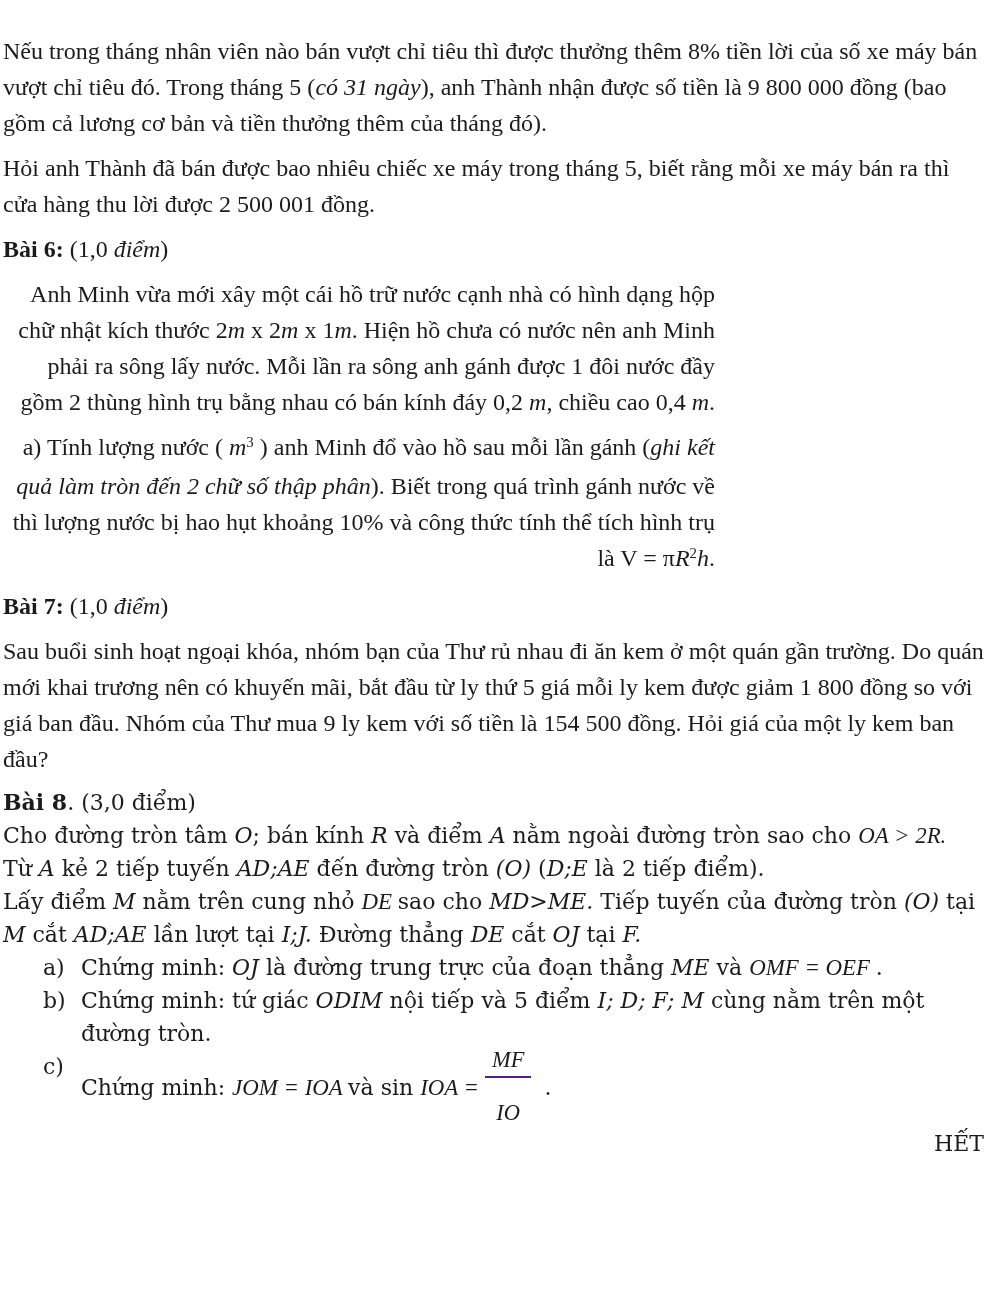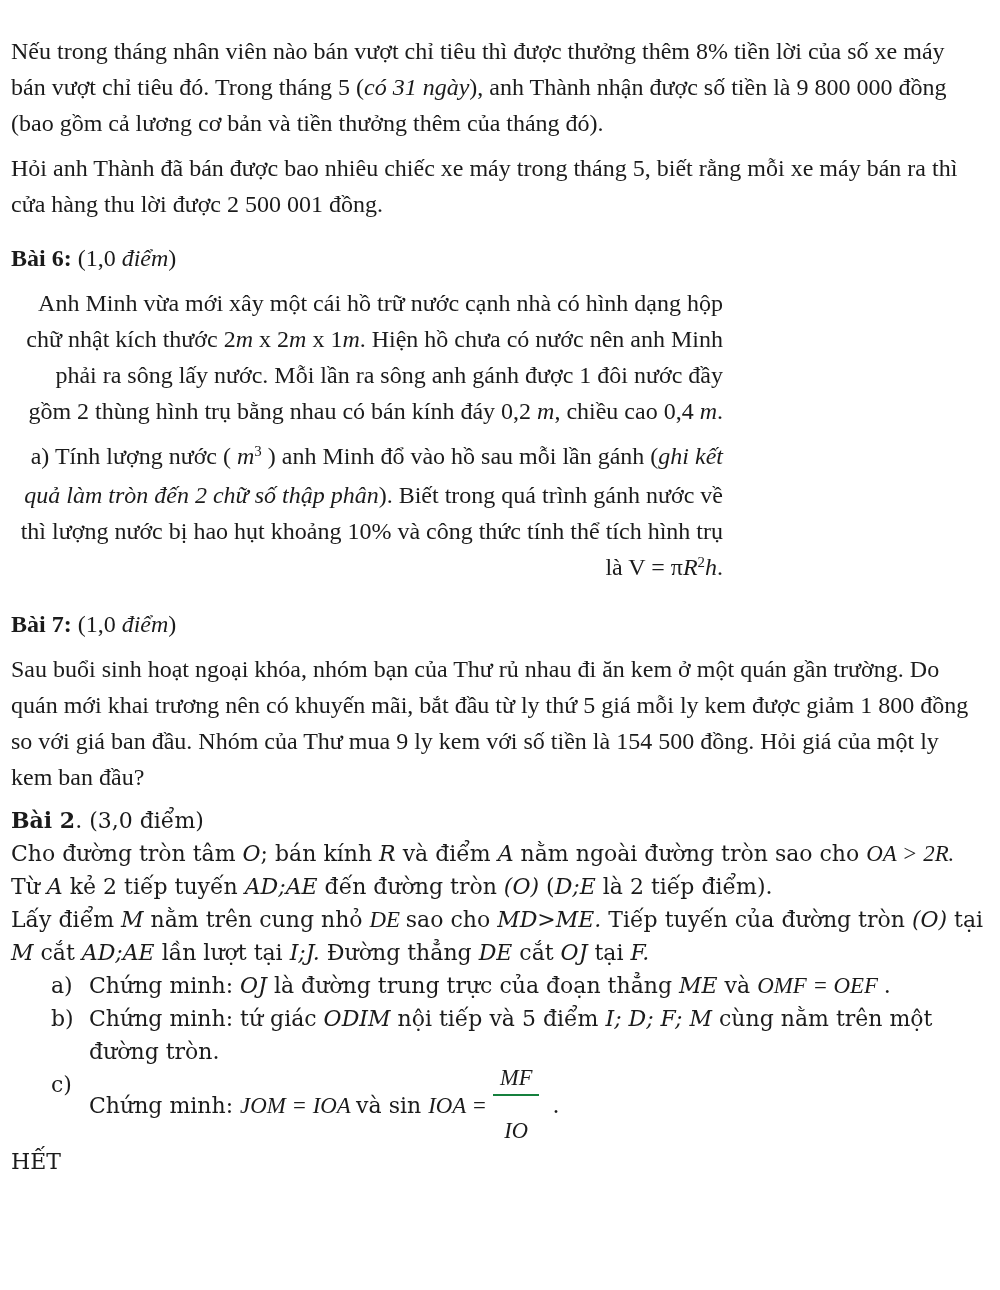--- a/index.html
+++ b/index.html
@@ -1,82 +1,82 @@
 <!DOCTYPE html>
 <html><head>
 <meta charset="utf-8">
 <style>
   html, body { margin: 0; padding: 0; background: #ffffff; }
   .page {
     position: relative;
     width: 1000px;
     height: 1290px;
     box-sizing: border-box;
-    padding: 24px 16px 0 11px;
+    padding: 24px 16px 0 3px;
     background: #ffffff;
     color: #1b1b1b;
     overflow: hidden;
   }
   .blk {
     font-family: "Liberation Serif", serif;
     font-size: 24px;
     line-height: 36px;
     margin: 9px 0;
   }
   .blk.narrow { max-width: 712px; text-align: right; }
   .blk.alt {
     font-family: "DejaVu Serif", serif;
     font-size: 22px;
     line-height: 33px;
     margin: 0;
   }
-  .blk.center { text-align: left; }
+  .blk.center { text-align: right; }
   .s-i { font-style: italic; }
   .s-b { font-weight: bold; }
   .s-sup { font-size: 0.62em; position: relative; top: -0.55em; }
   .s-m { font-family: "Liberation Serif", serif; font-style: italic; font-size: 1.04em; }
   .li { display: flex; }
   .li > .marker { flex: none; width: 38px; margin-left: 40px; }
   .li > .body { flex: 1; }
   .frac {
     display: inline-block;
     vertical-align: middle;
     text-align: center;
     font-family: "Liberation Serif", serif;
     font-style: italic;
     font-size: 1.02em;
     line-height: 1.1;
     margin: 0 6px;
     position: relative;
     top: -2px;
   }
-  .frac .num { display: block; border-bottom: 2px solid #15803d; padding: 0 7px 3px; }
+  .frac .num { display: block; border-bottom: 2px solid #4c1d95; padding: 0 7px 3px; }
   .frac .den { display: block; padding-top: 3px; margin-top: 20px; }
   
-  [data-name="bai6-heading"], [data-name="bai7-heading"] { margin-top: 18px; }
+  [data-name="bai6-heading"], [data-name="bai7-heading"] { }
   [data-name="bai8-heading"] { margin-top: 20px; margin-bottom: 0; }
   [data-name="bai8-intro-line3"] { margin-top: 7px; }
   [data-name="bai8-item-a"] { margin-top: 9px; }
   [data-name="bai8-item-b"] { margin-top: 7px; }
   [data-name="bai8-item-c"] { margin-top: 7px; }
   [data-name="het-footer"] { margin-top: 14px; }
 </style>
 </head>
 <body>
 
 <div class="page" data-name="exam-page" style="background: rgb(255, 255, 255); color: rgb(27, 27, 27);">
   <div data-name="document-body" id="document-body">
       <div data-name="bai5-paragraph-continuation" class="blk">Nếu trong tháng nhân viên nào bán vượt chỉ tiêu thì được thưởng thêm 8% tiền lời của số xe máy bán vượt chỉ tiêu đó. Trong tháng 5 (<span class="s-i" data-name="italic-run">có 31 ngày</span>), anh Thành nhận được số tiền là 9 800 000 đồng (bao gồm cả lương cơ bản và tiền thưởng thêm của tháng đó).</div>
       <div data-name="bai5-question" class="blk">Hỏi anh Thành đã bán được bao nhiêu chiếc xe máy trong tháng 5, biết rằng mỗi xe máy bán ra thì cửa hàng thu lời được 2 500 001 đồng.</div>
       <div data-name="bai6-heading" class="blk"><span class="s-b" data-name="bold-run">Bài 6:</span> (1,0 <span class="s-i" data-name="italic-run">điểm</span>)</div>
       <div data-name="bai6-body" class="blk narrow">Anh Minh vừa mới xây một cái hồ trữ nước cạnh nhà có hình dạng hộp chữ nhật kích thước 2<span class="s-i" data-name="italic-run">m</span> x 2<span class="s-i" data-name="italic-run">m</span> x 1<span class="s-i" data-name="italic-run">m</span>. Hiện hồ chưa có nước nên anh Minh phải ra sông lấy nước. Mỗi lần ra sông anh gánh được 1 đôi nước đầy gồm 2 thùng hình trụ bằng nhau có bán kính đáy 0,2 <span class="s-i" data-name="italic-run">m</span>, chiều cao 0,4 <span class="s-i" data-name="italic-run">m</span>.</div>
       <div data-name="bai6-part-a" class="blk narrow">a) Tính lượng nước ( <span class="s-i" data-name="italic-run">m</span><span class="s-sup" data-name="superscript-run">3</span> ) anh Minh đổ vào hồ sau mỗi lần gánh (<span class="s-i" data-name="italic-run">ghi kết quả làm tròn đến 2 chữ số thập phân</span>). Biết trong quá trình gánh nước về thì lượng nước bị hao hụt khoảng 10% và công thức tính thể tích hình trụ là V = π<span class="s-i" data-name="italic-run">R</span><span class="s-sup" data-name="superscript-run">2</span><span class="s-i" data-name="italic-run">h</span>.</div>
       <div data-name="bai7-heading" class="blk"><span class="s-b" data-name="bold-run">Bài 7:</span> (1,0 <span class="s-i" data-name="italic-run">điểm</span>)</div>
       <div data-name="bai7-body" class="blk">Sau buổi sinh hoạt ngoại khóa, nhóm bạn của Thư rủ nhau đi ăn kem ở một quán gần trường. Do quán mới khai trương nên có khuyến mãi, bắt đầu từ ly thứ 5 giá mỗi ly kem được giảm 1 800 đồng so với giá ban đầu. Nhóm của Thư mua 9 ly kem với số tiền là 154 500 đồng. Hỏi giá của một ly kem ban đầu?</div>
-      <div data-name="bai8-heading" class="blk alt"><span class="s-b" data-name="bold-run">Bài 2</span>. (3,0 điểm)</div>
+      <div data-name="bai8-heading" class="blk alt"><span class="s-b" data-name="bold-run">Bài 8</span>. (3,0 điểm)</div>
       <div data-name="bai8-intro-line1" class="blk alt">Cho đường tròn tâm <span class="s-i" data-name="italic-run">O</span>; bán kính <span class="s-i" data-name="italic-run">R</span> và điểm <span class="s-i" data-name="italic-run">A</span> nằm ngoài đường tròn sao cho <span class="s-m" data-name="math-run"> OA &gt; 2R.</span></div>
       <div data-name="bai8-intro-line2" class="blk alt">Từ <span class="s-i" data-name="italic-run">A</span> kẻ 2 tiếp tuyến <span class="s-i" data-name="italic-run">AD;AE</span> đến đường tròn <span class="s-i" data-name="italic-run">(O)</span> (<span class="s-i" data-name="italic-run">D;E</span> là 2 tiếp điểm).</div>
       <div data-name="bai8-intro-line3" class="blk alt">Lấy điểm <span class="s-i" data-name="italic-run">M</span> nằm trên cung nhỏ <span class="s-m" data-name="math-run"> DE </span> sao cho <span class="s-i" data-name="italic-run">MD&gt;ME.</span> Tiếp tuyến của đường tròn <span class="s-i" data-name="italic-run">(O)</span> tại <span class="s-i" data-name="italic-run">M</span> cắt <span class="s-i" data-name="italic-run">AD;AE</span> lần lượt tại <span class="s-i" data-name="italic-run">I;J.</span> Đường thẳng <span class="s-i" data-name="italic-run">DE</span> cắt <span class="s-i" data-name="italic-run">OJ</span> tại <span class="s-i" data-name="italic-run">F.</span></div>
       <div data-name="bai8-item-a" class="blk alt li">
         <span class="marker" data-name="list-marker">a)</span>
         <span class="body" data-name="list-item-text">Chứng minh: <span class="s-i" data-name="italic-run">OJ</span> là đường trung trực của đoạn thẳng <span class="s-i" data-name="italic-run">ME</span> và <span class="s-m" data-name="math-run"> OMF  = OEF </span> .</span>
       </div>
       <div data-name="bai8-item-b" class="blk alt li">
         <span class="marker" data-name="list-marker">b)</span>
         <span class="body" data-name="list-item-text">Chứng minh: tứ giác <span class="s-i" data-name="italic-run">ODIM</span> nội tiếp và 5 điểm <span class="s-i" data-name="italic-run">I; D; F; M</span> cùng nằm trên một đường tròn.</span>

